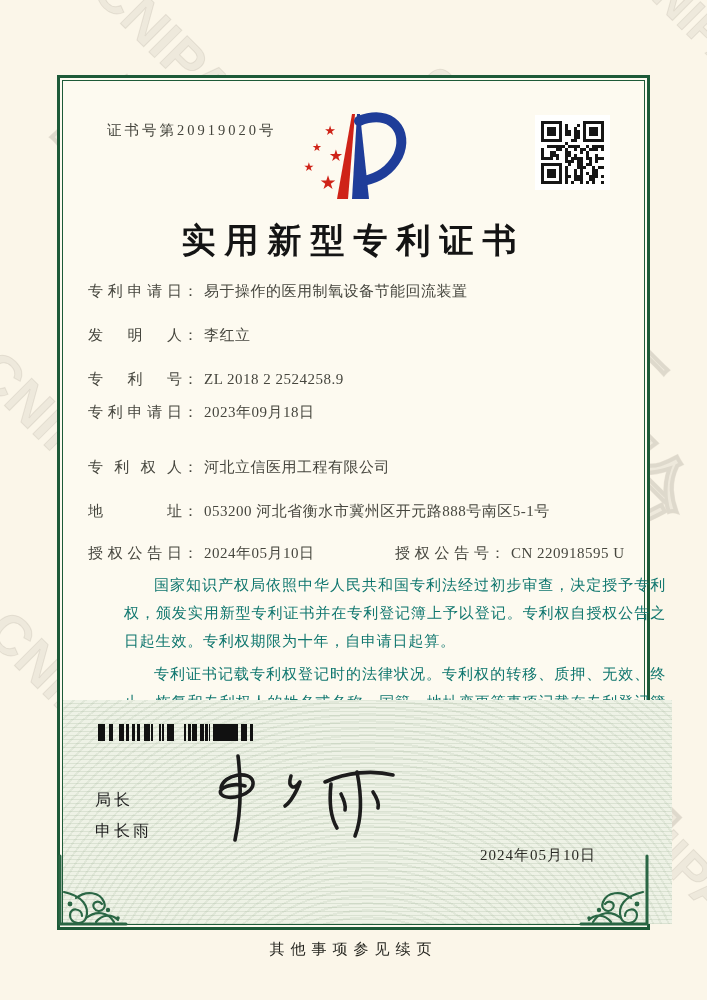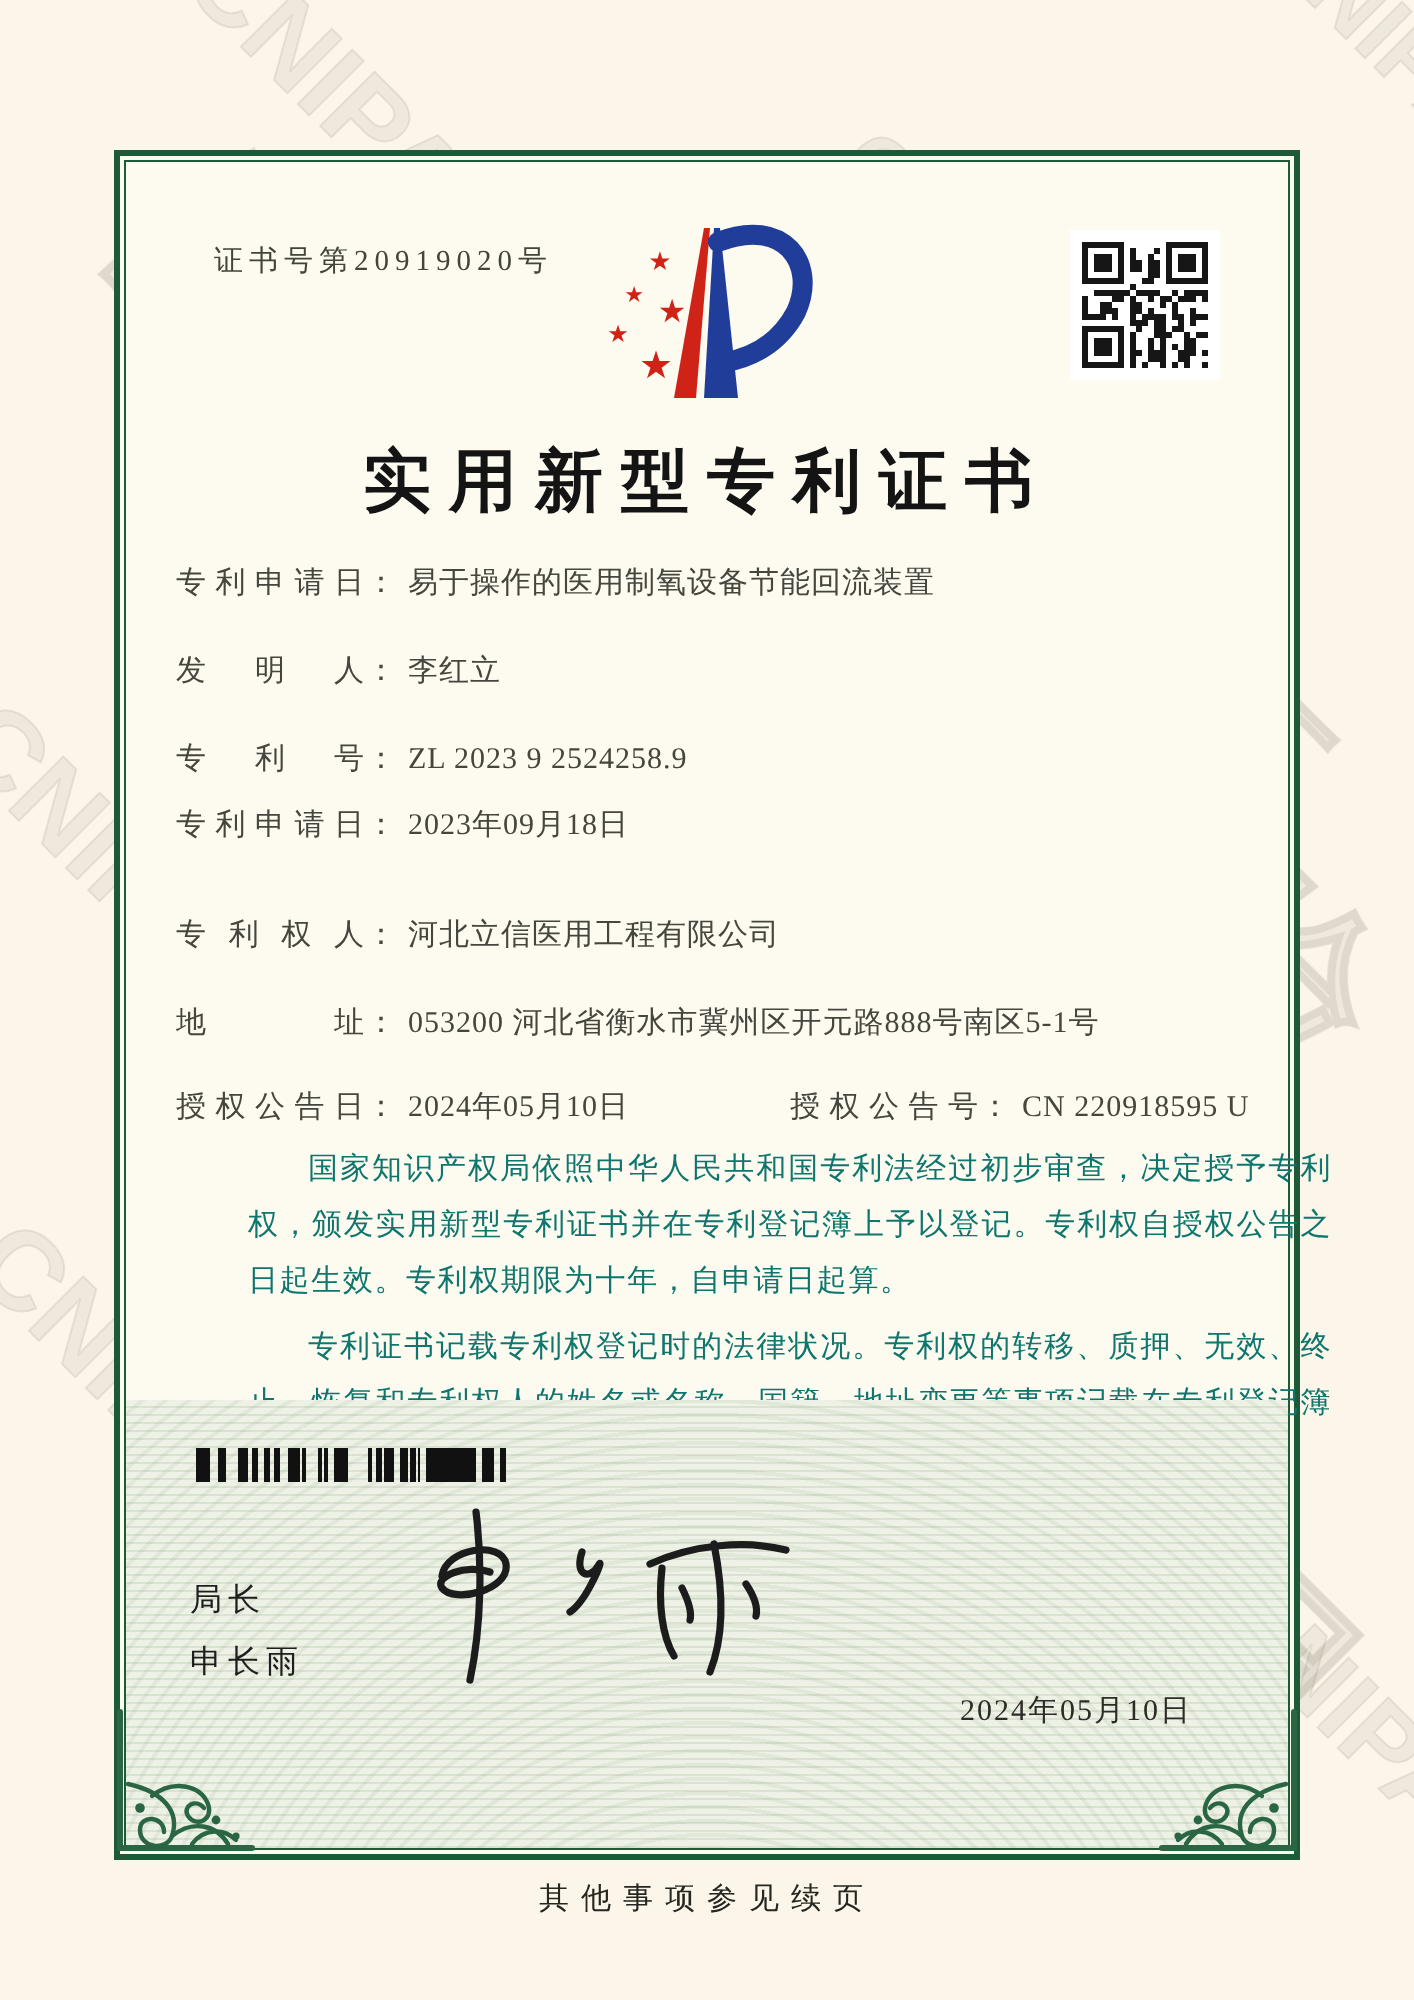--- a/index.html
+++ b/index.html
@@ -51,20 +51,21 @@
     font-size:15px;line-height:1.85;letter-spacing:0.8px;color:#0f766e;margin-left:40px;
   }
   .body-text p{margin:0 0 6px 0;text-indent:2em;text-align:justify;}
   
   .band{
     position:absolute;left:63px;top:700px;width:581px;height:224px;
     background:
       repeating-linear-gradient(0deg, rgba(112,142,104,0.16) 0 1px, transparent 1px 4px),
       repeating-radial-gradient(circle at 50% 160%, rgba(112,142,104,0.10) 0 2px, transparent 2px 7px),
       #eef2e6;
+    padding-left: 28px;
   }
   .barcode{position:absolute;left:32px;top:24px;width:164px;height:17px;font-size:0;line-height:0;}
   .barcode i{display:inline-block;height:100%;}
   .barcode i.b{background:#111;}
   .signer-title{position:absolute;left:32px;top:90px;font-size:16px;letter-spacing:3px;color:#1e1e1e;}
   .signer-name{position:absolute;left:32px;top:121px;font-size:16px;letter-spacing:3px;color:#1e1e1e;}
   .signature{position:absolute;left:128px;top:48px;width:232px;height:98px;}
   .issue-date{position:absolute;left:360px;top:146px;width:230px;text-align:center;font-size:15px;color:#2c2c26;letter-spacing:1px;}
   .page-info{position:absolute;left:0;right:0;top:198px;text-align:center;font-size:11.5px;color:#3a3a32;}
   
@@ -151,21 +152,21 @@
     <div class="title">实用新型专利证书</div>
 
     <div class="fields">
       <div class="frow" style="top:0">
         <span class="f-label">专利申请日</span><span class="f-colon">：</span><span class="f-value">易于操作的医用制氧设备节能回流装置</span>
       </div>
       <div class="frow" style="top:44px">
         <span class="f-label">发明人</span><span class="f-colon">：</span><span class="f-value">李红立</span>
       </div>
       <div class="frow" style="top:88px">
-        <span class="f-label">专利号</span><span class="f-colon">：</span><span class="f-value">ZL 2023 9 2524258.9</span>
+        <span class="f-label">专利号</span><span class="f-colon">：</span><span class="f-value">ZL 2018 2 2524258.9</span>
       </div>
       <div class="frow" style="top:121px">
         <span class="f-label">专利申请日</span><span class="f-colon">：</span><span class="f-value">2023年09月18日</span>
       </div>
       <div class="frow" style="top:176px">
         <span class="f-label">专利权人</span><span class="f-colon">：</span><span class="f-value">河北立信医用工程有限公司</span>
       </div>
       <div class="frow" style="top:220px">
         <span class="f-label">地址</span><span class="f-colon">：</span><span class="f-value">053200 河北省衡水市冀州区开元路888号南区5-1号</span>
       </div>

